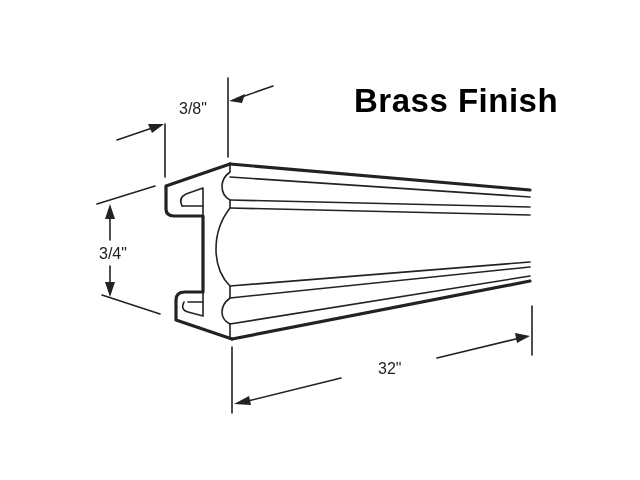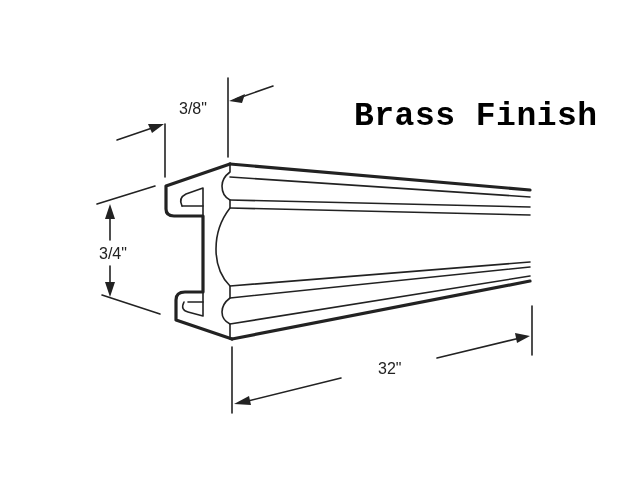--- a/index.html
+++ b/index.html
@@ -1,22 +1,22 @@
 <!DOCTYPE html>
 <html><head>
   <meta charset="utf-8">
   <style>
     html, body { margin: 0; padding: 0; background: #ffffff; }
     body { width: 640px; height: 480px; position: relative; overflow: hidden; }
     .canvas { position: absolute; left: 0; top: 0; width: 640px; height: 480px; }
     .title {
       position: absolute; left: 354px; top: 84px;
-      font-family: Liberation Mono, monospace; font-weight: bold;
+      font-family: Liberation Sans, sans-serif; font-weight: bold;
       font-size: 33px; color: #000000; letter-spacing: 0.5px;
-      white-space: nowrap; line-height: 1; margin-top: 16px;
+      white-space: nowrap; line-height: 1;
     }
     .dim {
       position: absolute; font-family: "Liberation Sans", sans-serif;
       font-size: 16px; color: #222222; line-height: 1; white-space: nowrap;
       background: #ffffff;
     }
     .dim-w { left: 179px; top: 101px; }
     .dim-h { left: 99px; top: 244px; padding: 2px 0; }
     .dim-l { left: 378px; top: 361px; }
   </style>

